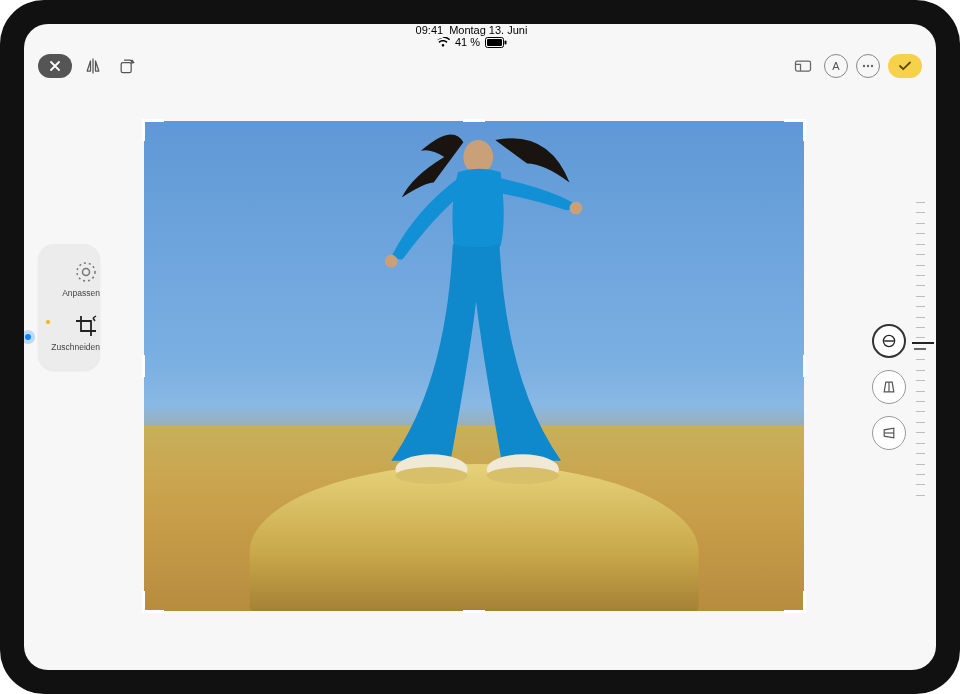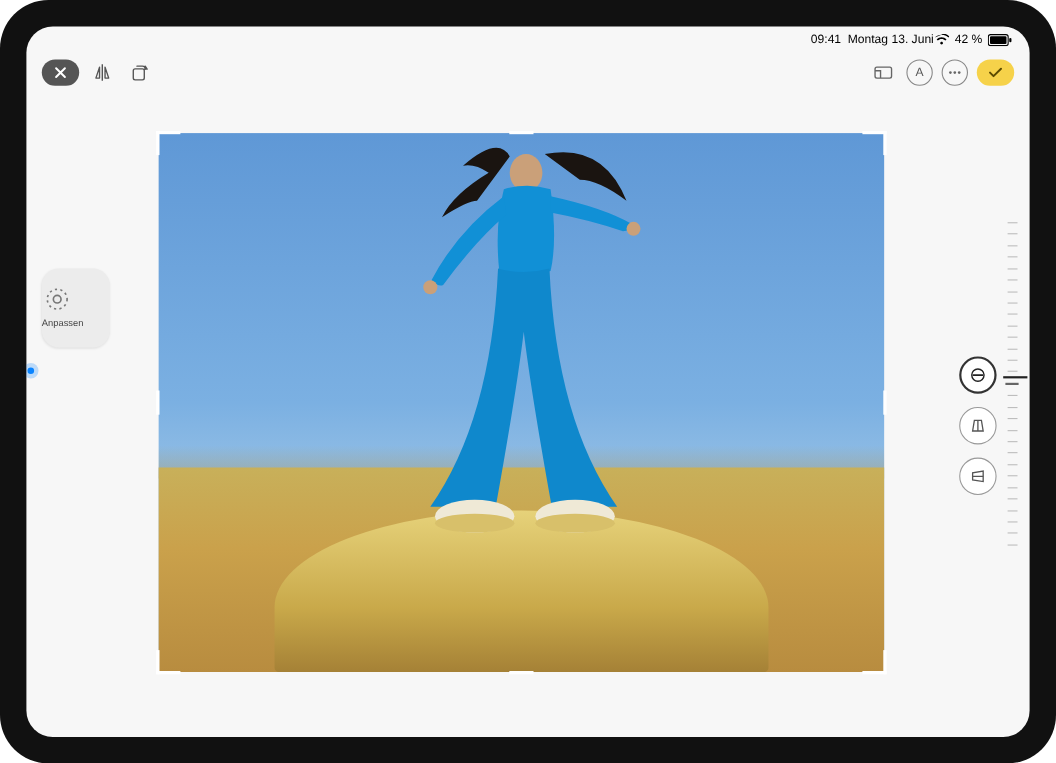--- a/index.html
+++ b/index.html
@@ -18,29 +18,30 @@
     width: 100%;
     height: 100%;
     background: #f7f7f7;
     border-radius: 24px;
     overflow: hidden;
   }
 
   
   .status-bar {
     position: absolute;
-    top: 0; left: 0; right: 0;
+    top: 0; left: 0; right: 17px;
     height: 22px;
     display: flex;
     align-items: center;
-    justify-content: flex-end;
+    justify-content: center;
     padding: 2px 16px 0 16px;
     font-size: 11px;
     color: #000;
     font-weight: 500;
+    flex-direction: column;
   }
   .status-left { display: flex; gap: 6px; }
   .status-right { display: flex; align-items: center; gap: 5px; }
   .wifi-icon, .battery-icon { display: inline-flex; }
 
   
   .toolbar {
     position: absolute;
     top: 24px; left: 0; right: 0;
     height: 36px;
@@ -140,21 +141,21 @@
     top: 220px;
     width: 62px;
     background: #ececec;
     border-radius: 16px;
     padding: 8px 0 10px 0;
     display:flex; flex-direction:column; align-items:center;
     box-shadow: 0 1px 2px rgba(0,0,0,0.08);
   }
   .mode-item {
     width: 100%;
-    display:flex; flex-direction:column; align-items:flex-start;
+    display:flex; flex-direction:column; align-items:flex-end;
     padding: 6px 0 8px 0;
     color:#555;
   }
   .mode-item .mi-icon {
     width: 28px; height: 28px;
     display:flex; align-items:center; justify-content:center;
   }
   .mode-item .mi-label {
     font-size: 8.5px;
     margin-top: 2px;
@@ -238,21 +239,21 @@
       <div class="status-left">
         <span>09:41</span>
         <span>Montag 13. Juni</span>
       </div>
       <div class="status-right">
         <span class="wifi-icon">
           <svg width="14" height="10" viewBox="0 0 14 10">
               <path d="M7 9.5c.7 0 1.3-.6 1.3-1.3S7.7 6.9 7 6.9s-1.3.6-1.3 1.3S6.3 9.5 7 9.5zM3.6 5.9C4.5 5 5.7 4.5 7 4.5s2.5.5 3.4 1.4l1.1-1.1C10.2 3.5 8.7 2.9 7 2.9S3.8 3.5 2.5 4.8l1.1 1.1zM.9 3.2C2.5 1.6 4.6.7 7 .7s4.5.9 6.1 2.5l1-1C12.2.3 9.7-.8 7-.8V.7" fill="#000"></path>
             </svg>
         </span>
-        <span>42 %</span>
+        <span>41 %</span>
         <span class="battery-icon">
           <svg width="22" height="11" viewBox="0 0 22 11">
               <rect x="0.5" y="0.5" width="18" height="10" rx="2" fill="none" stroke="#000"></rect>
               <rect x="2" y="2" width="15" height="7" rx="1" fill="#000"></rect>
               <rect x="19.5" y="3.5" width="2" height="4" rx="1" fill="#000"></rect>
             </svg>
         </span>
       </div>
     </div>
 
@@ -347,20 +348,30 @@
     <div class="mode-sidebar">
       <div class="mode-item">
         <div class="mi-icon">
           <svg width="26" height="26" viewBox="0 0 26 26">
               <circle cx="13" cy="13" r="9" fill="none" stroke="#777" stroke-width="1.5" stroke-dasharray="2 3"></circle>
               <circle cx="13" cy="13" r="3.5" fill="none" stroke="#777" stroke-width="1.5"></circle>
             </svg>
         </div>
         <div class="mi-label">Anpassen</div>
       </div>
+      <div class="mode-item active" style="position:relative;">
+        <div class="dot-indicator" style="top:14px;"></div>
+        <div class="mi-icon">
+          <svg width="26" height="26" viewBox="0 0 26 26">
+              <path d="M8 3v15h15M3 8h15v15" fill="none" stroke="#222" stroke-width="1.8"></path>
+              <path d="M20 5l3-2M20 5l2 3" stroke="#222" stroke-width="1.5" fill="none"></path>
+            </svg>
+        </div>
+        <div class="mi-label">Zuschneiden</div>
+      </div>
     </div>
 
     <div class="right-controls">
       <div class="rc-btn primary">
         <svg viewBox="0 0 20 20">
             <circle cx="10" cy="10" r="7" fill="none" stroke="#222" stroke-width="1.6"></circle>
             <line x1="4" y1="10" x2="16" y2="10" stroke="#222" stroke-width="1.8"></line>
           </svg>
       </div>
       <div class="rc-btn">

